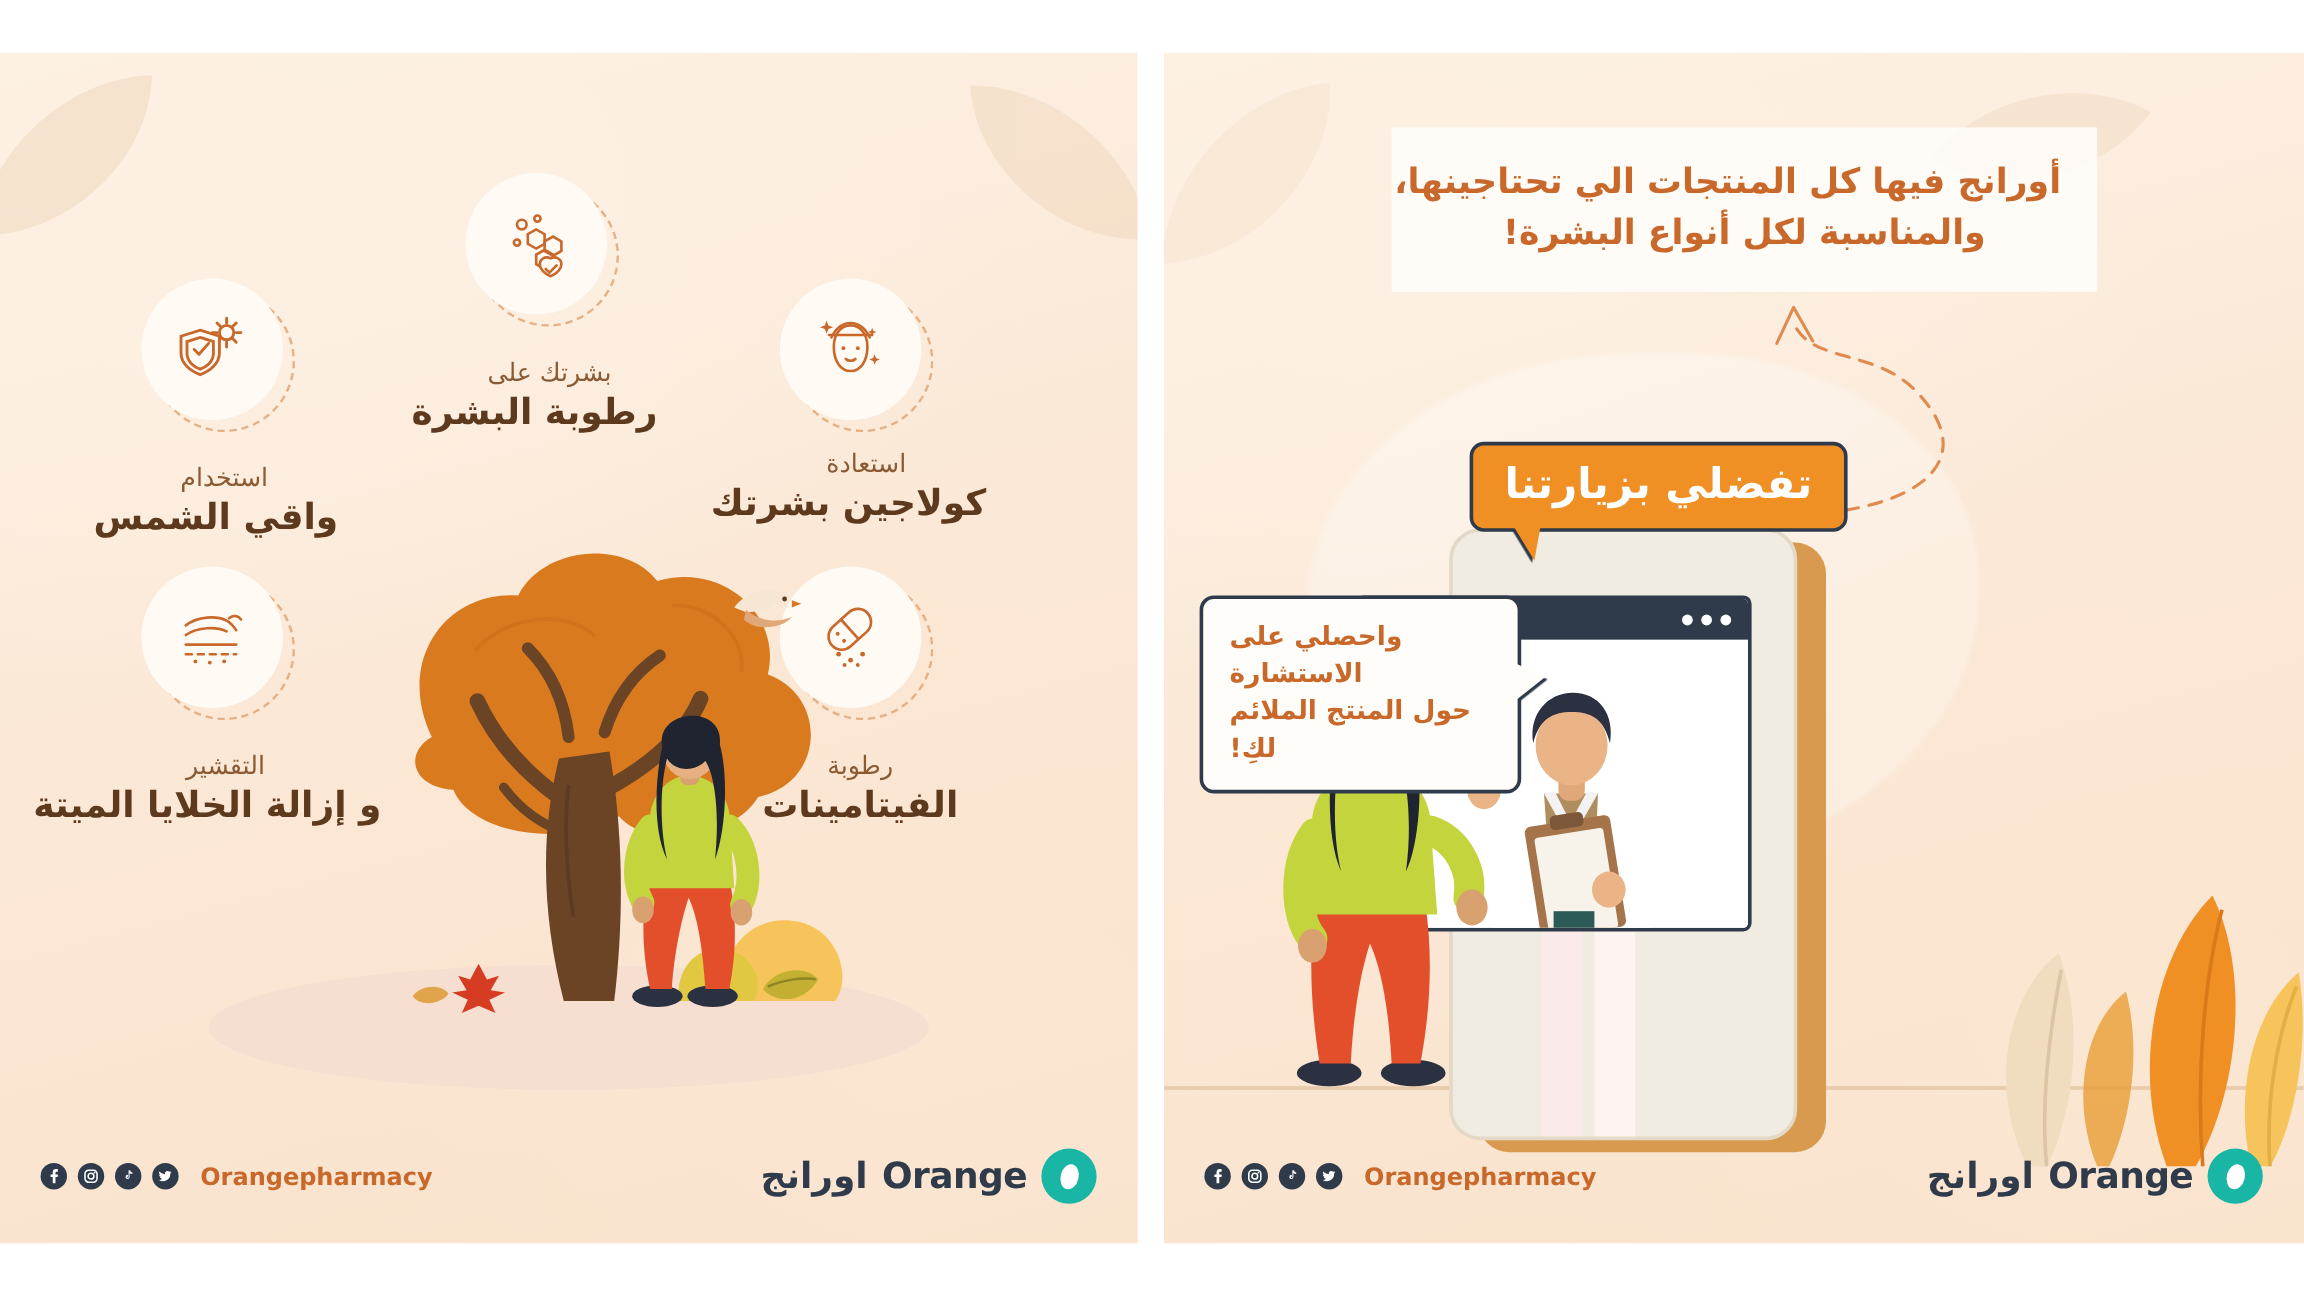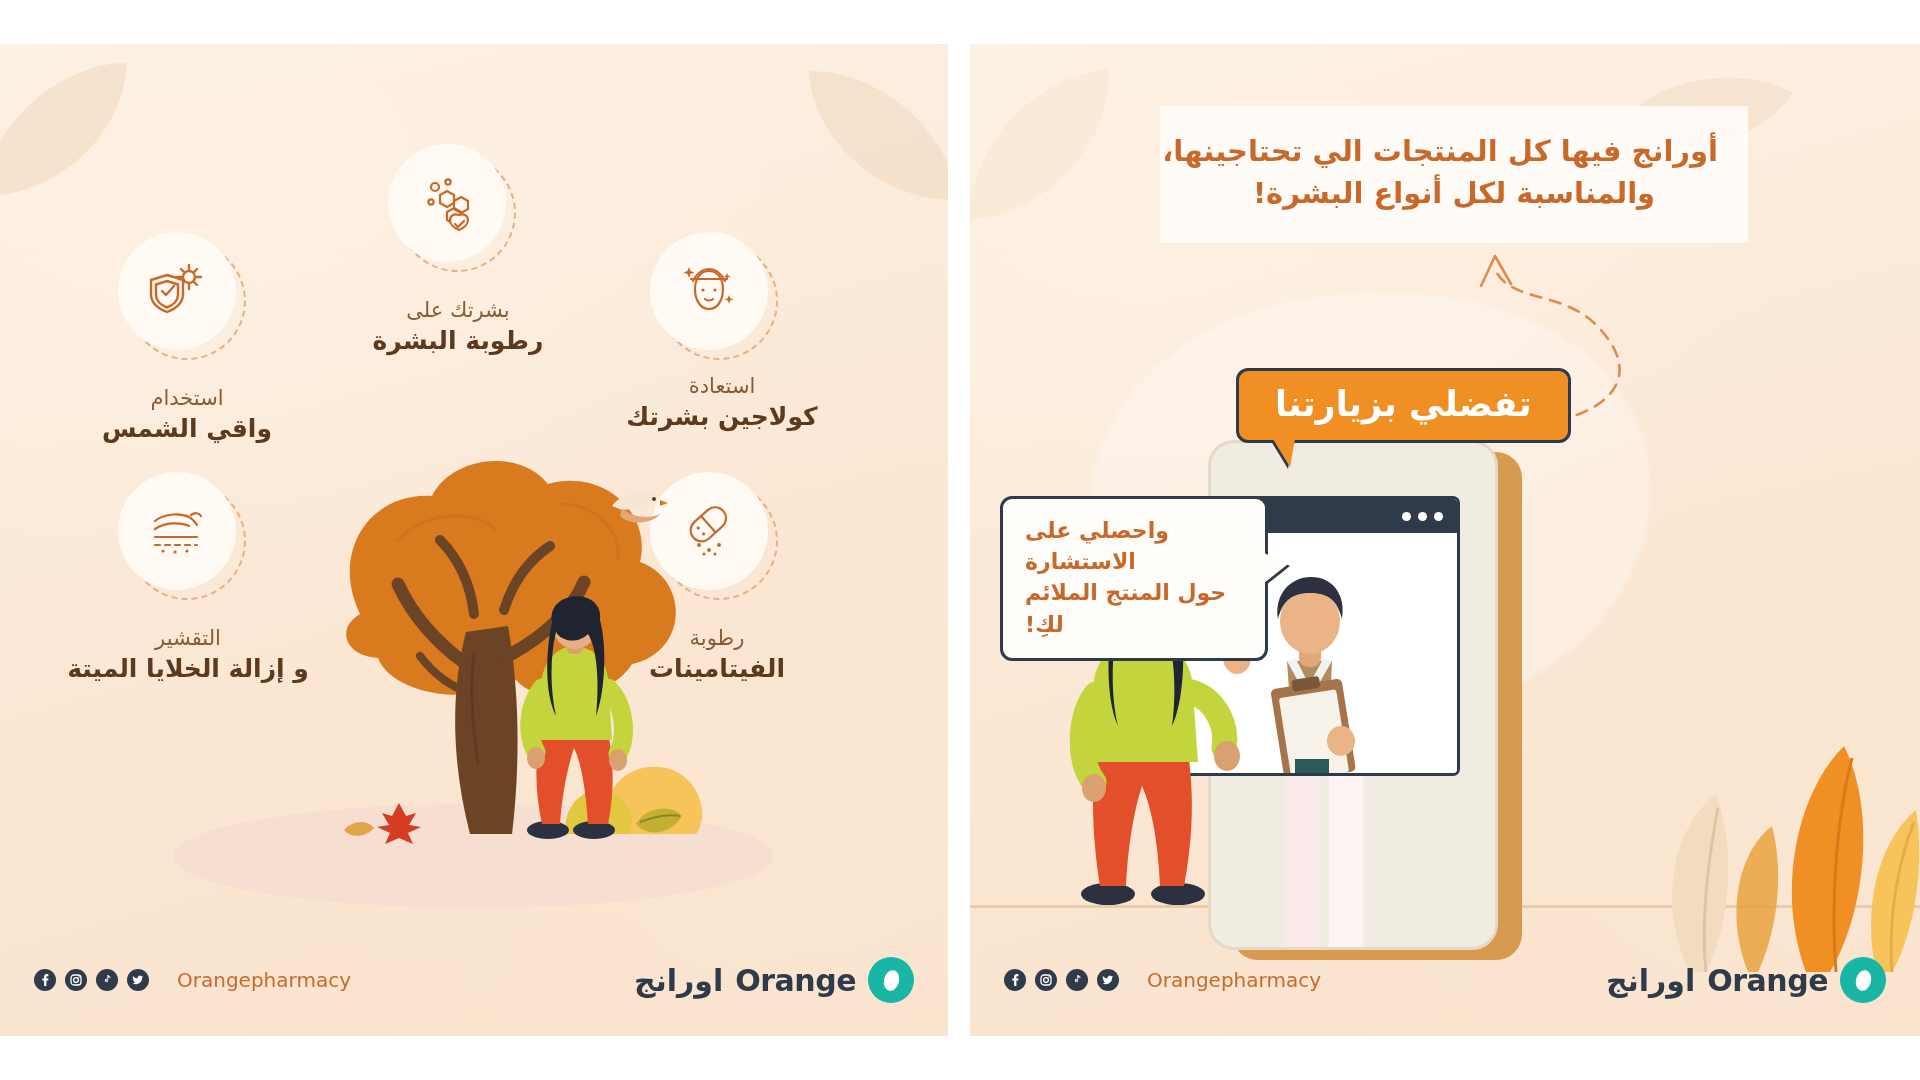--- a/index.html
+++ b/index.html
@@ -96,30 +96,29 @@
     display: flex; align-items: center; gap: 7px;
     padding-right: 14px;
   }
   .dot { width: 9px; height: 9px; border-radius: 50%; background: #fff; }
   .browser-body { position: relative; height: 243px; background: #ffffff; overflow: hidden; }
 
   
   .bubble-orange {
     position: absolute;
     left: 255px; top: 324px;
-    padding: 14px 36px 16px;
+    padding: 14px 26px 16px;
     background: #ef8f24;
     border: 3px solid #2f3b4a;
     border-radius: 12px;
     color: #ffffff;
     font-weight: 700;
     font-size: 35px;
     line-height: 1.1;
     white-space: nowrap;
-    margin-left: 11px;
   }
   .bubble-orange .tail {
     position: absolute; left: 34px; bottom: -27px;
     width: 0; height: 0;
     border-left: 17px solid transparent;
     border-right: 5px solid transparent;
     border-top: 28px solid #ef8f24;
     filter: drop-shadow(-2px 2px 0 #2f3b4a);
   }
   .bubble-white {
@@ -180,22 +179,22 @@
     letter-spacing: -0.5px; white-space: nowrap;
   }
   .social { display: flex; align-items: center; gap: 9px; direction: ltr; }
   .sicon {
     width: 22px; height: 22px; border-radius: 50%;
     background: #2f3b4a;
     display: flex; align-items: center; justify-content: center;
   }
   .sicon svg { display: block; }
   .handle {
-    color: #c8682a; font-weight: 400; font-size: 20px;
-    margin-left: 19px; white-space: nowrap;
+    color: #c8682a; font-weight: 700; font-size: 20px;
+    margin-left: 9px; white-space: nowrap;
   }
 
   
   .badge {
     position: absolute;
     width: 118px; height: 118px;
   }
   .badge-dash {
     position: absolute; inset: 0;
     border-radius: 50%;
@@ -212,21 +211,21 @@
   .badge-fill svg { display: block; }
 
   .feature-label {
     position: absolute;
     text-align: center;
     color: #8a5a33;
     font-size: 21px;
     line-height: 1.34;
     white-space: nowrap;
   }
-  .feature-label b { display: block; color: #5d3a1e; font-size: 25px; font-weight: 700; }
+  .feature-label b { display: block; color: #5d3a1e; font-size: 30px; font-weight: 700; }
 
   
   .scene { position: absolute; left: 0; right: 0; bottom: 112px; height: 560px; }
 </style>
 </head>
 <body>
 
 <div class="stage">
 
   <div class="panel panel-left">

